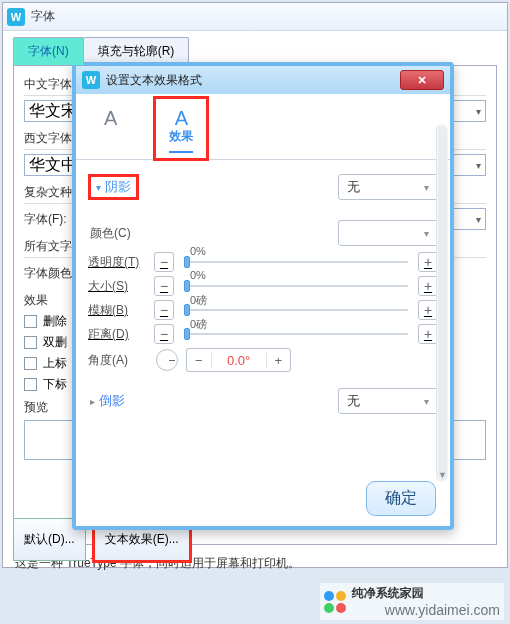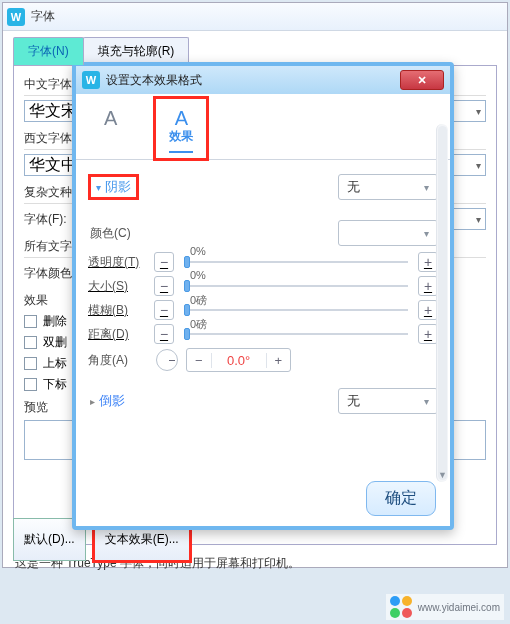--- a/index.html
+++ b/index.html
@@ -75,21 +75,21 @@
   .vscroll .ar{ position:absolute; left:0; right:0; height:12px; text-align:center; font-size:9px; color:#8a94a0;}
   .vscroll .up{ top:0;} .vscroll .dn{ bottom:0;}
 
   .watermark { position:absolute; right:6px; bottom:4px; display:flex; align-items:center; gap:6px; font-size:12px; color:#333; background:rgba(255,255,255,.6); padding:2px 4px;}
   .wm-ico { width:22px; height:22px; position:relative;}
   .wm-ico span{ position:absolute; width:10px; height:10px; border-radius:50%; }
   .wm-ico .a{ background:#2e9df6; left:0; top:0;}
   .wm-ico .b{ background:#f7b22b; right:0; top:0;}
   .wm-ico .c{ background:#3ecf65; left:0; bottom:0;}
   .wm-ico .d{ background:#ef5858; right:0; bottom:0;}
-  .wm-url{ color:#6f7680; font-size:10px;}
+  .wm-url{ color:#6f7680; font-size:14px;margin-left:33px;}
 </style>
 </head>
 <body>
 
 <div class="main-win">
   <div class="titlebar">
     <div class="appicon">W</div>
     <div class="t">字体</div>
   </div>
 
@@ -280,15 +280,16 @@
 </div>
 
 <div class="watermark">
   <div class="wm-ico">
       <span class="a"></span>
       <span class="b"></span>
       <span class="c"></span>
       <span class="d"></span>
     </div>
   <div>
+    <div style="font-weight:bold">纯净系统家园</div>
     <div class="wm-url">www.yidaimei.com</div>
   </div>
 </div>
 
 </body></html>

